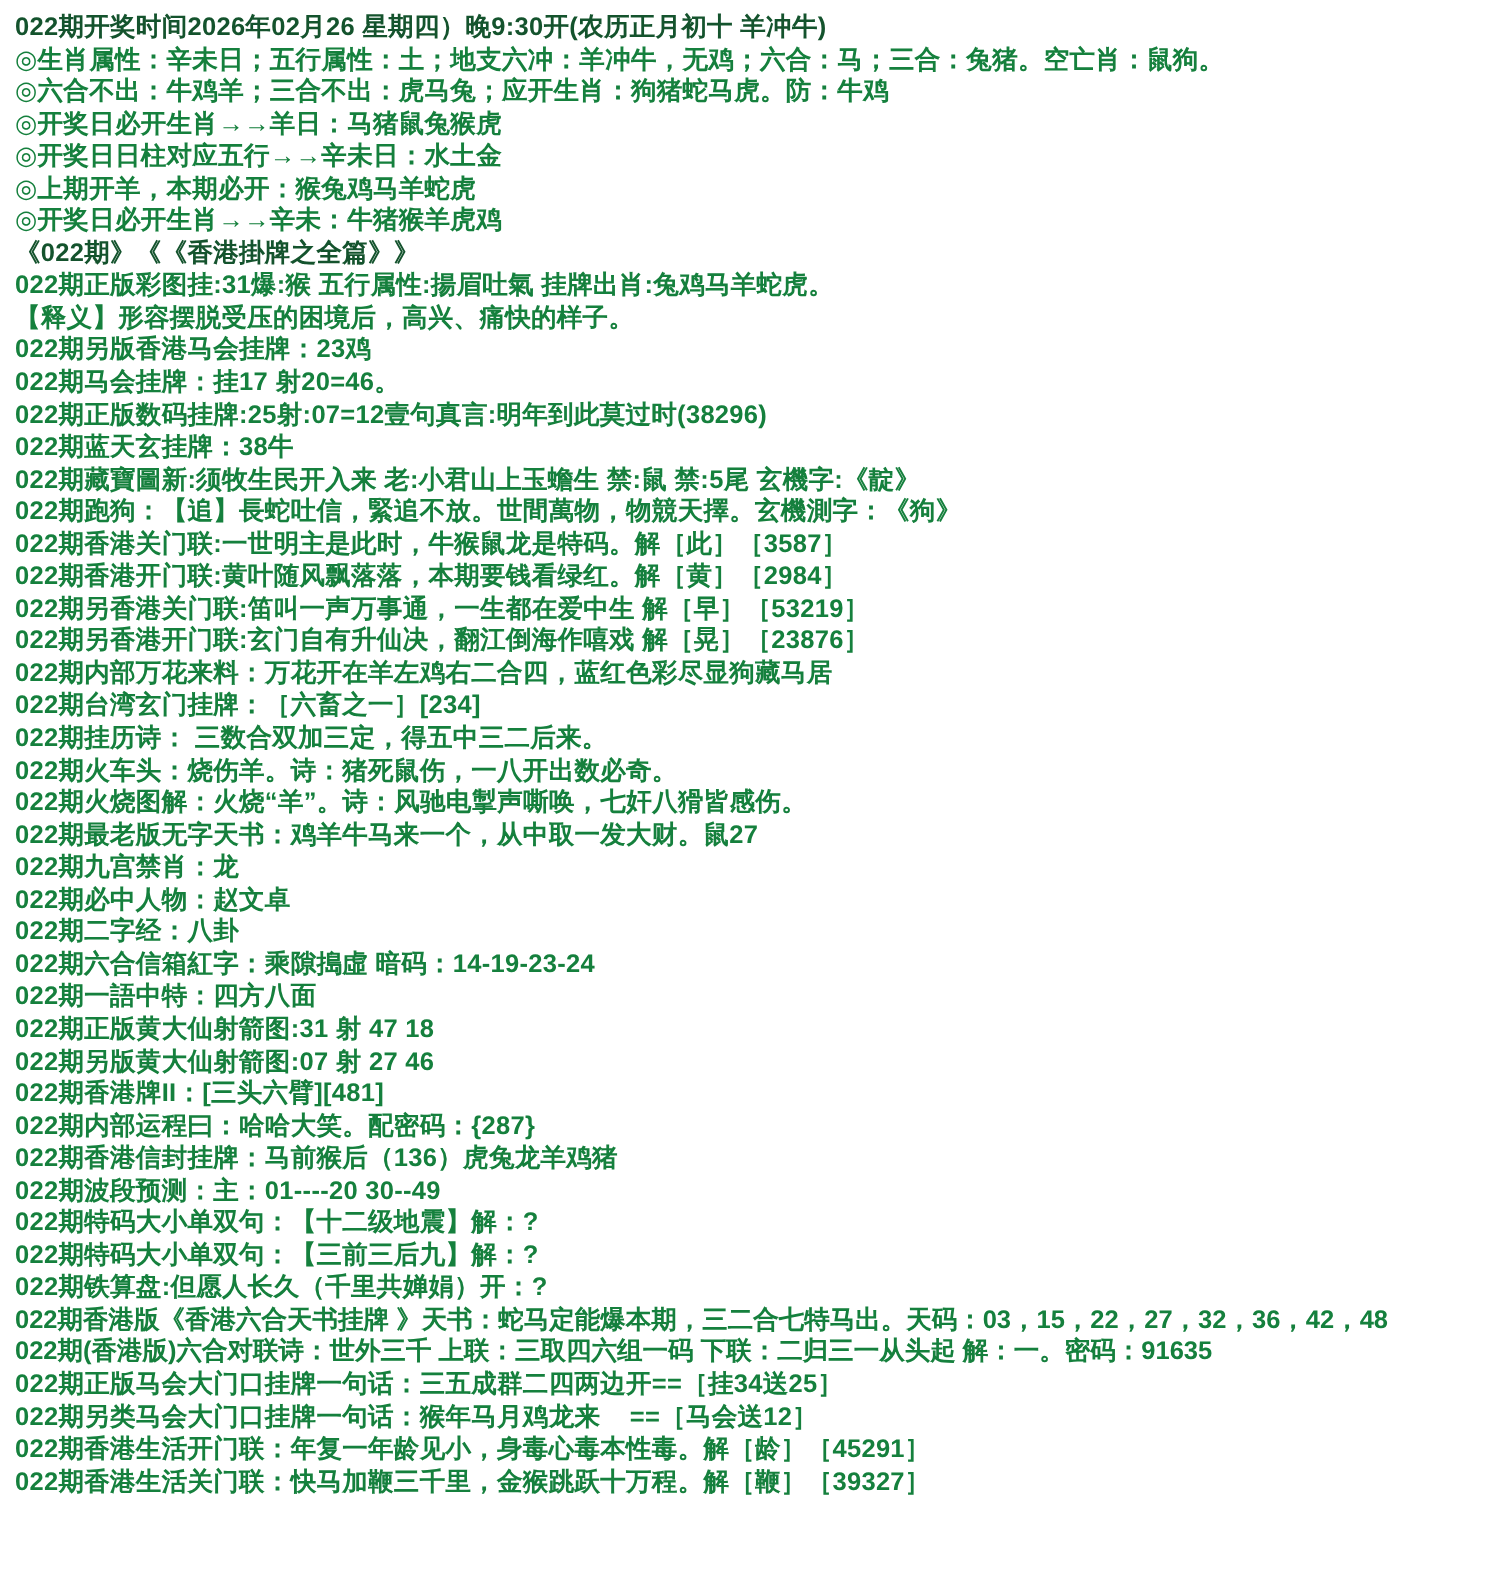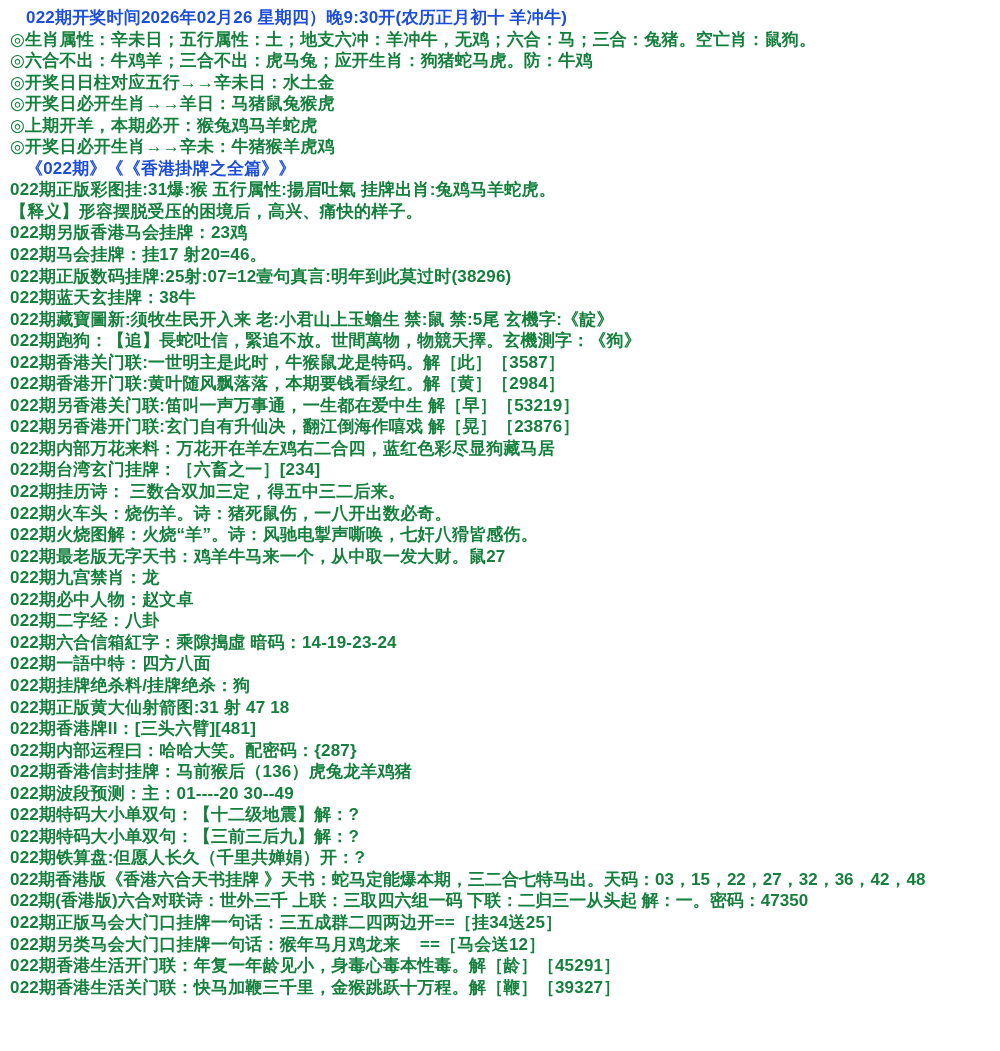--- a/index.html
+++ b/index.html
@@ -18,36 +18,35 @@
   }
   .ln {
     font-size: 17px;
     font-weight: 700;
     line-height: 21.55px;
     color: #15803d;
     white-space: pre;
     letter-spacing: 0.2px;
   }
   .ln.red {
-    color: #1d4ed8;
-    margin-left: 16px;
+    color: #14532d;
   }
   .ln.tight {
     letter-spacing: 0;
   }
 </style>
 </head>
 <body>
 
 <div class="sheet">
   <div class="ln red">022期开奖时间2026年02月26 星期四）晚9:30开(农历正月初十 羊冲牛)</div>
   <div class="ln">◎生肖属性：辛未日；五行属性：土；地支六冲：羊冲牛，无鸡；六合：马；三合：兔猪。空亡肖：鼠狗。</div>
   <div class="ln">◎六合不出：牛鸡羊；三合不出：虎马兔；应开生肖：狗猪蛇马虎。防：牛鸡</div>
+  <div class="ln">◎开奖日必开生肖→→羊日：马猪鼠兔猴虎</div>
   <div class="ln">◎开奖日日柱对应五行→→辛未日：水土金</div>
-  <div class="ln">◎开奖日必开生肖→→羊日：马猪鼠兔猴虎</div>
   <div class="ln">◎上期开羊，本期必开：猴兔鸡马羊蛇虎</div>
   <div class="ln">◎开奖日必开生肖→→辛未：牛猪猴羊虎鸡</div>
   <div class="ln red">《022期》《《香港掛牌之全篇》》</div>
   <div class="ln">022期正版彩图挂:31爆:猴 五行属性:揚眉吐氣 挂牌出肖:兔鸡马羊蛇虎。</div>
   <div class="ln">【释义】形容摆脱受压的困境后，高兴、痛快的样子。</div>
   <div class="ln">022期另版香港马会挂牌：23鸡</div>
   <div class="ln">022期马会挂牌：挂17 射20=46。</div>
   <div class="ln">022期正版数码挂牌:25射:07=12壹句真言:明年到此莫过时(38296)</div>
   <div class="ln">022期蓝天玄挂牌：38牛</div>
   <div class="ln">022期藏寶圖新:须牧生民开入来 老:小君山上玉蟾生 禁:鼠 禁:5尾 玄機字:《靛》</div>
@@ -60,28 +59,28 @@
   <div class="ln">022期台湾玄门挂牌：［六畜之一］[234]</div>
   <div class="ln">022期挂历诗： 三数合双加三定，得五中三二后来。</div>
   <div class="ln">022期火车头：烧伤羊。诗：猪死鼠伤，一八开出数必奇。</div>
   <div class="ln">022期火烧图解：火烧“羊”。诗：风驰电掣声嘶唤，七奸八猾皆感伤。</div>
   <div class="ln">022期最老版无字天书：鸡羊牛马来一个，从中取一发大财。鼠27</div>
   <div class="ln">022期九宫禁肖：龙</div>
   <div class="ln">022期必中人物：赵文卓</div>
   <div class="ln">022期二字经：八卦</div>
   <div class="ln">022期六合信箱紅字：乘隙搗虛 暗码：14-19-23-24</div>
   <div class="ln">022期一語中特：四方八面</div>
-  <div class="ln">022期挂牌绝杀料/挂牌绝杀：狗</div>
   <div class="ln">022期正版黄大仙射箭图:31 射 47 18</div>
+  <div class="ln">022期另版黄大仙射箭图:07 射 27 46</div>
   <div class="ln">022期香港牌II：[三头六臂][481]</div>
   <div class="ln">022期内部运程曰：哈哈大笑。配密码：{287}</div>
   <div class="ln">022期香港信封挂牌：马前猴后（136）虎兔龙羊鸡猪</div>
   <div class="ln">022期波段预测：主：01----20 30--49</div>
   <div class="ln">022期特码大小单双句：【十二级地震】解：?</div>
   <div class="ln">022期特码大小单双句：【三前三后九】解：?</div>
   <div class="ln">022期铁算盘:但愿人长久（千里共婵娟）开：?</div>
   <div class="ln tight">022期香港版《香港六合天书挂牌 》天书：蛇马定能爆本期，三二合七特马出。天码：03，15，22，27，32，36，42，48</div>
-  <div class="ln tight">022期(香港版)六合对联诗：世外三千 上联：三取四六组一码 下联：二归三一从头起 解：一。密码：47350</div>
+  <div class="ln tight">022期(香港版)六合对联诗：世外三千 上联：三取四六组一码 下联：二归三一从头起 解：一。密码：91635</div>
   <div class="ln">022期正版马会大门口挂牌一句话：三五成群二四两边开==［挂34送25］</div>
   <div class="ln">022期另类马会大门口挂牌一句话：猴年马月鸡龙来    ==［马会送12］</div>
   <div class="ln">022期香港生活开门联：年复一年龄见小，身毒心毒本性毒。解［龄］［45291］</div>
   <div class="ln">022期香港生活关门联：快马加鞭三千里，金猴跳跃十万程。解［鞭］［39327］</div>
 </div>
 
 </body></html>

